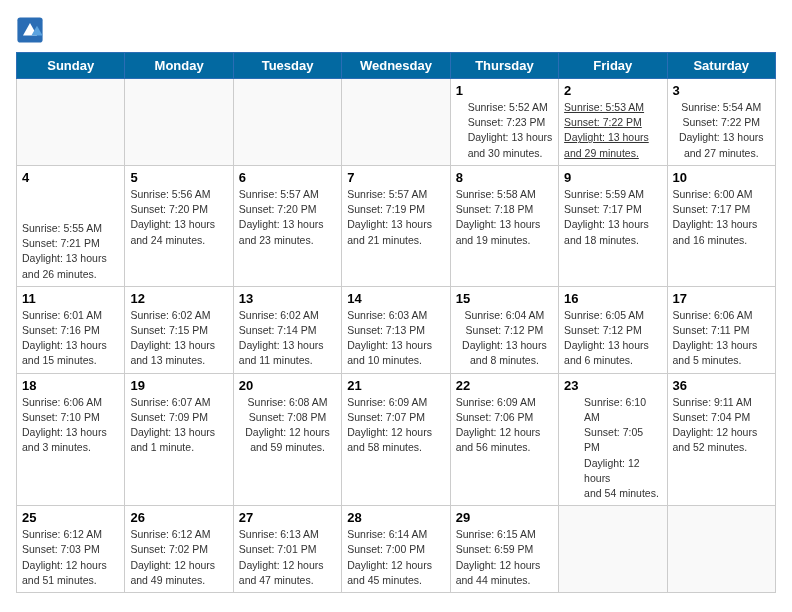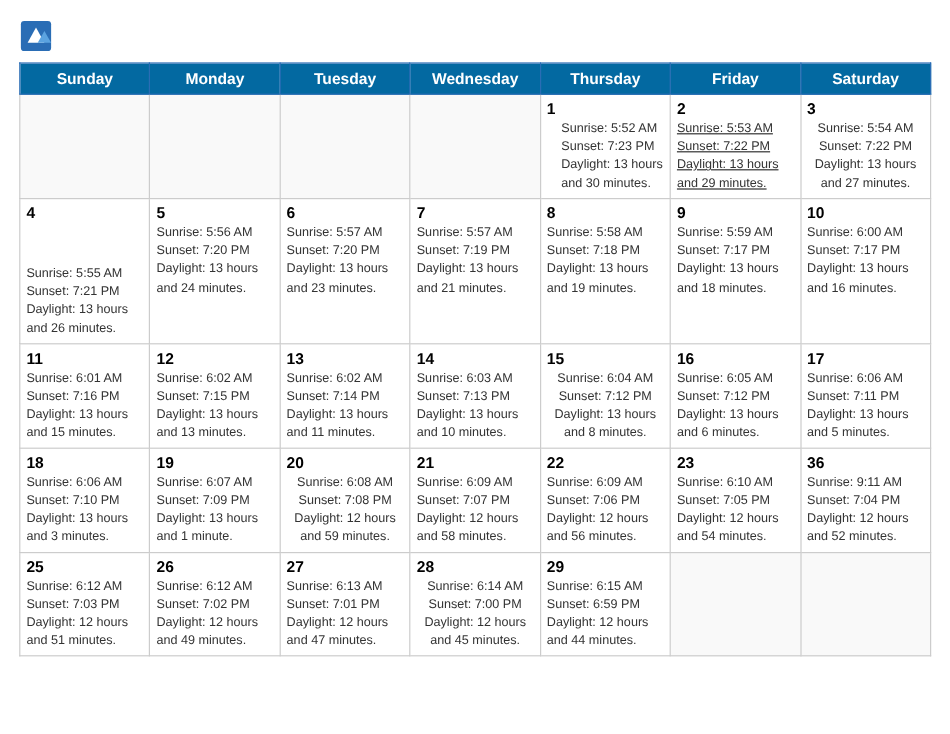--- a/index.html
+++ b/index.html
@@ -275,21 +275,21 @@
         </td>
         <td>
           <span class="day-num">22</span>
           <div class="day-info" style="white-space: pre-line;">Sunrise: 6:09 AM
 Sunset: 7:06 PM
 Daylight: 12 hours
 and 56 minutes.</div>
         </td>
         <td>
           <span class="day-num">23</span>
-          <div class="day-info" style="white-space: pre-line;">Sunrise: 6:10 AM
+          <div class="day-info" style="white-space: pre-line; margin-left: 20px;">Sunrise: 6:10 AM
 Sunset: 7:05 PM
 Daylight: 12 hours
 and 54 minutes.</div>
         </td>
         <td>
           <span class="day-num">36</span>
           <div class="day-info" style="white-space: pre-line;">Sunrise: 9:11 AM
 Sunset: 7:04 PM
 Daylight: 12 hours
 and 52 minutes.</div>
@@ -312,21 +312,21 @@
         </td>
         <td>
           <span class="day-num">27</span>
           <div class="day-info" style="white-space: pre-line;">Sunrise: 6:13 AM
 Sunset: 7:01 PM
 Daylight: 12 hours
 and 47 minutes.</div>
         </td>
         <td>
           <span class="day-num">28</span>
-          <div class="day-info" style="white-space: pre-line; text-align: center;">Sunrise: 6:14 AM
+          <div class="day-info" style="white-space: pre-line;">Sunrise: 6:14 AM
 Sunset: 7:00 PM
 Daylight: 12 hours
 and 45 minutes.</div>
         </td>
         <td>
           <span class="day-num">29</span>
           <div class="day-info" style="white-space: pre-line;">Sunrise: 6:15 AM
 Sunset: 6:59 PM
 Daylight: 12 hours
 and 44 minutes.</div>

